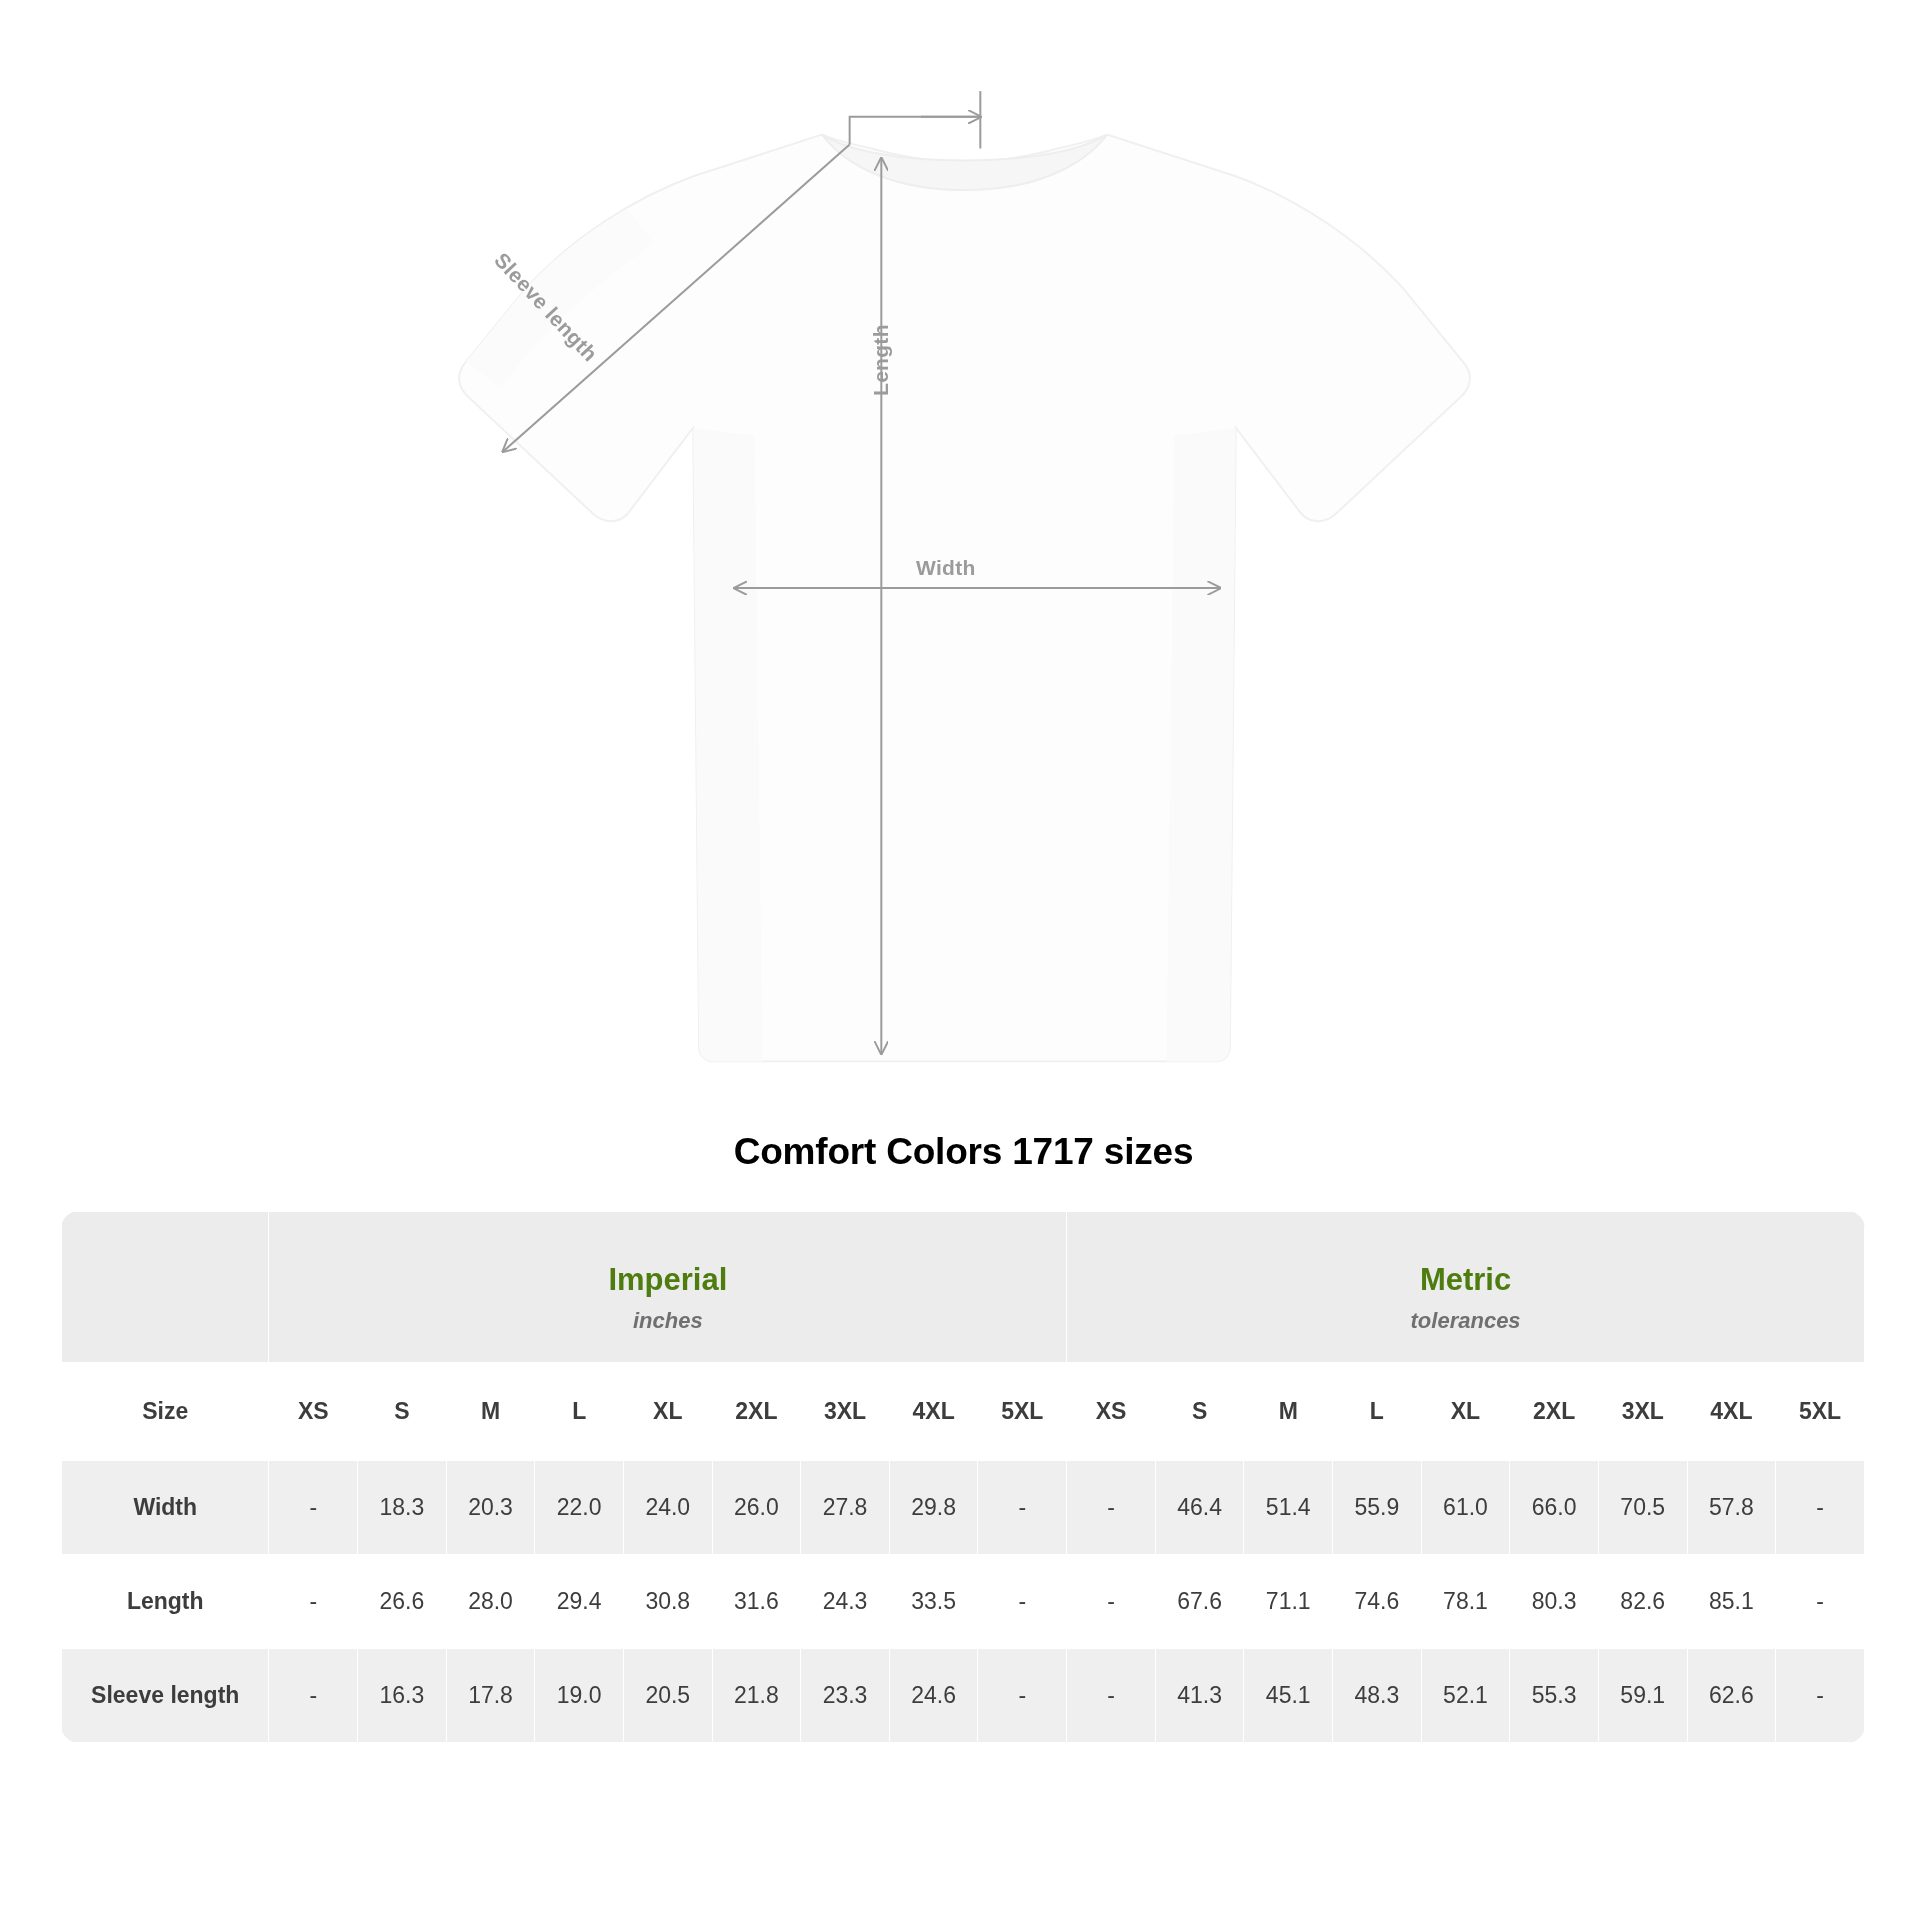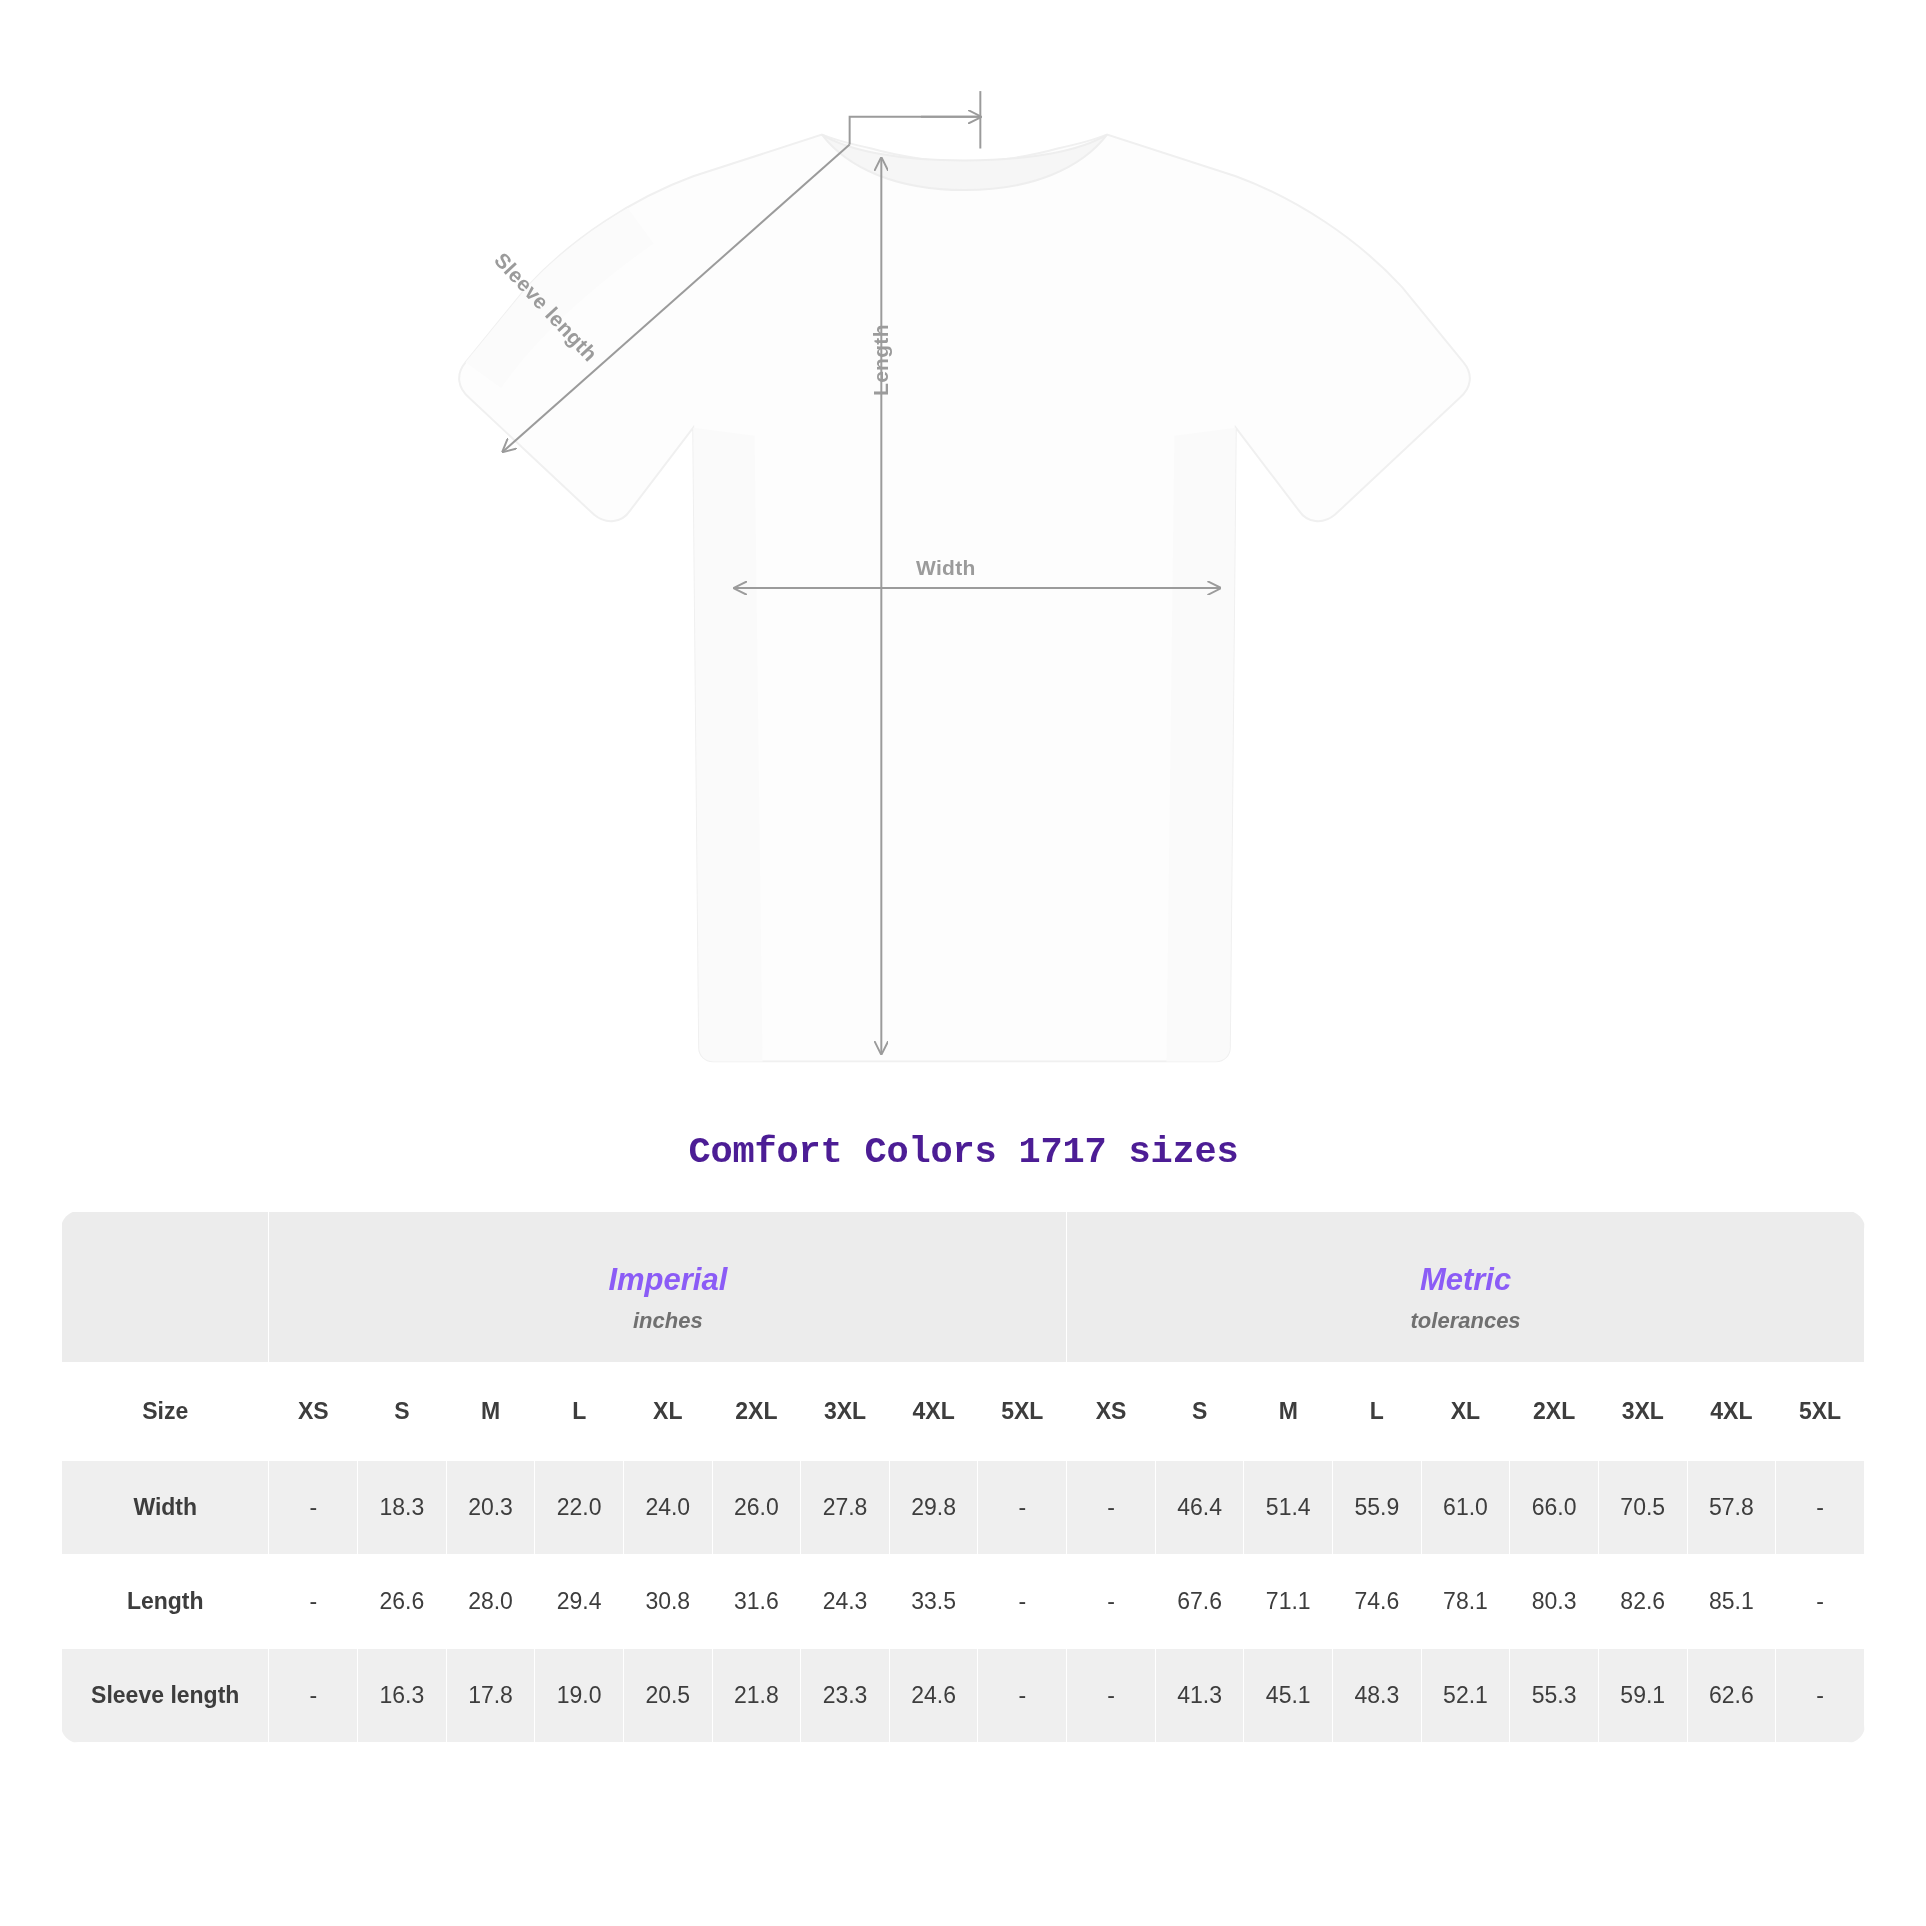--- a/index.html
+++ b/index.html
@@ -58,23 +58,22 @@
   }
 
   
   .title-block {
     text-align: center;
     margin-top: 32px;
   }
   .chart-title {
     font-size: 37px;
     font-weight: bold;
-    color: #4c1d95;
+    color: #000000;
     letter-spacing: -0.2px;
-    font-family: Liberation Mono, monospace;
   }
   .chart-note {
     margin-top: 18px;
     font-size: 21px;
     font-style: italic;
     color: #585858;
   }
 
   
   .table-wrap {
@@ -99,22 +98,21 @@
   }
   
   .unit-row th {
     background: #ececec;
     height: 150px;
     padding: 0;
   }
   .unit-name {
     font-size: 31px;
     font-weight: bold;
-    font-style: italic;
-    color: #8b5cf6;
+    color: #4d7c0f;
     margin-top: 22px;
   }
   .unit-sub {
     margin-top: 10px;
     font-size: 22px;
     font-style: italic;
     color: #707070;
   }
   
   .size-row th {

